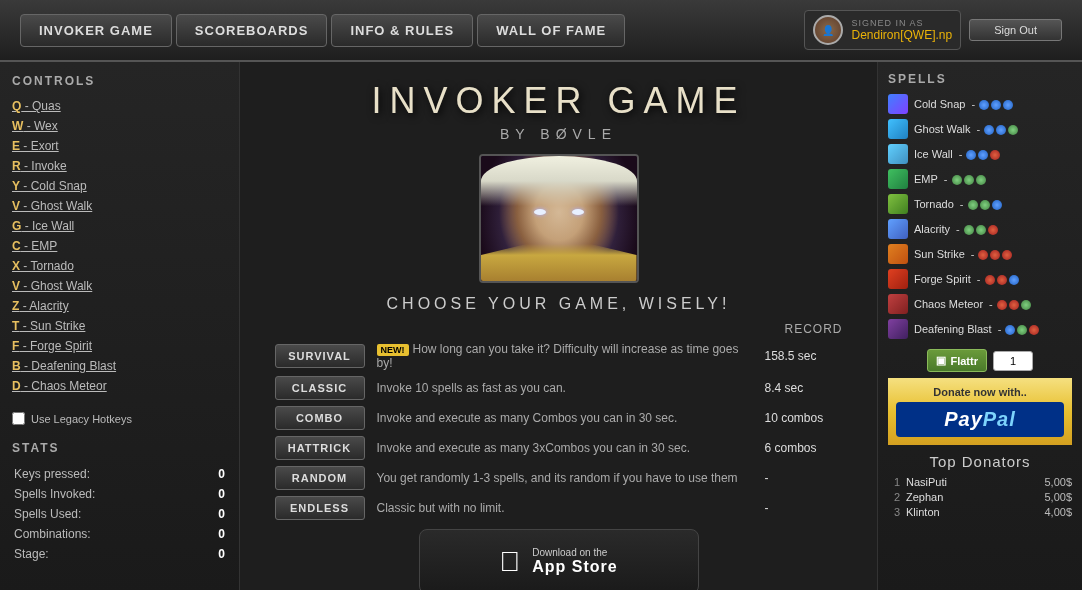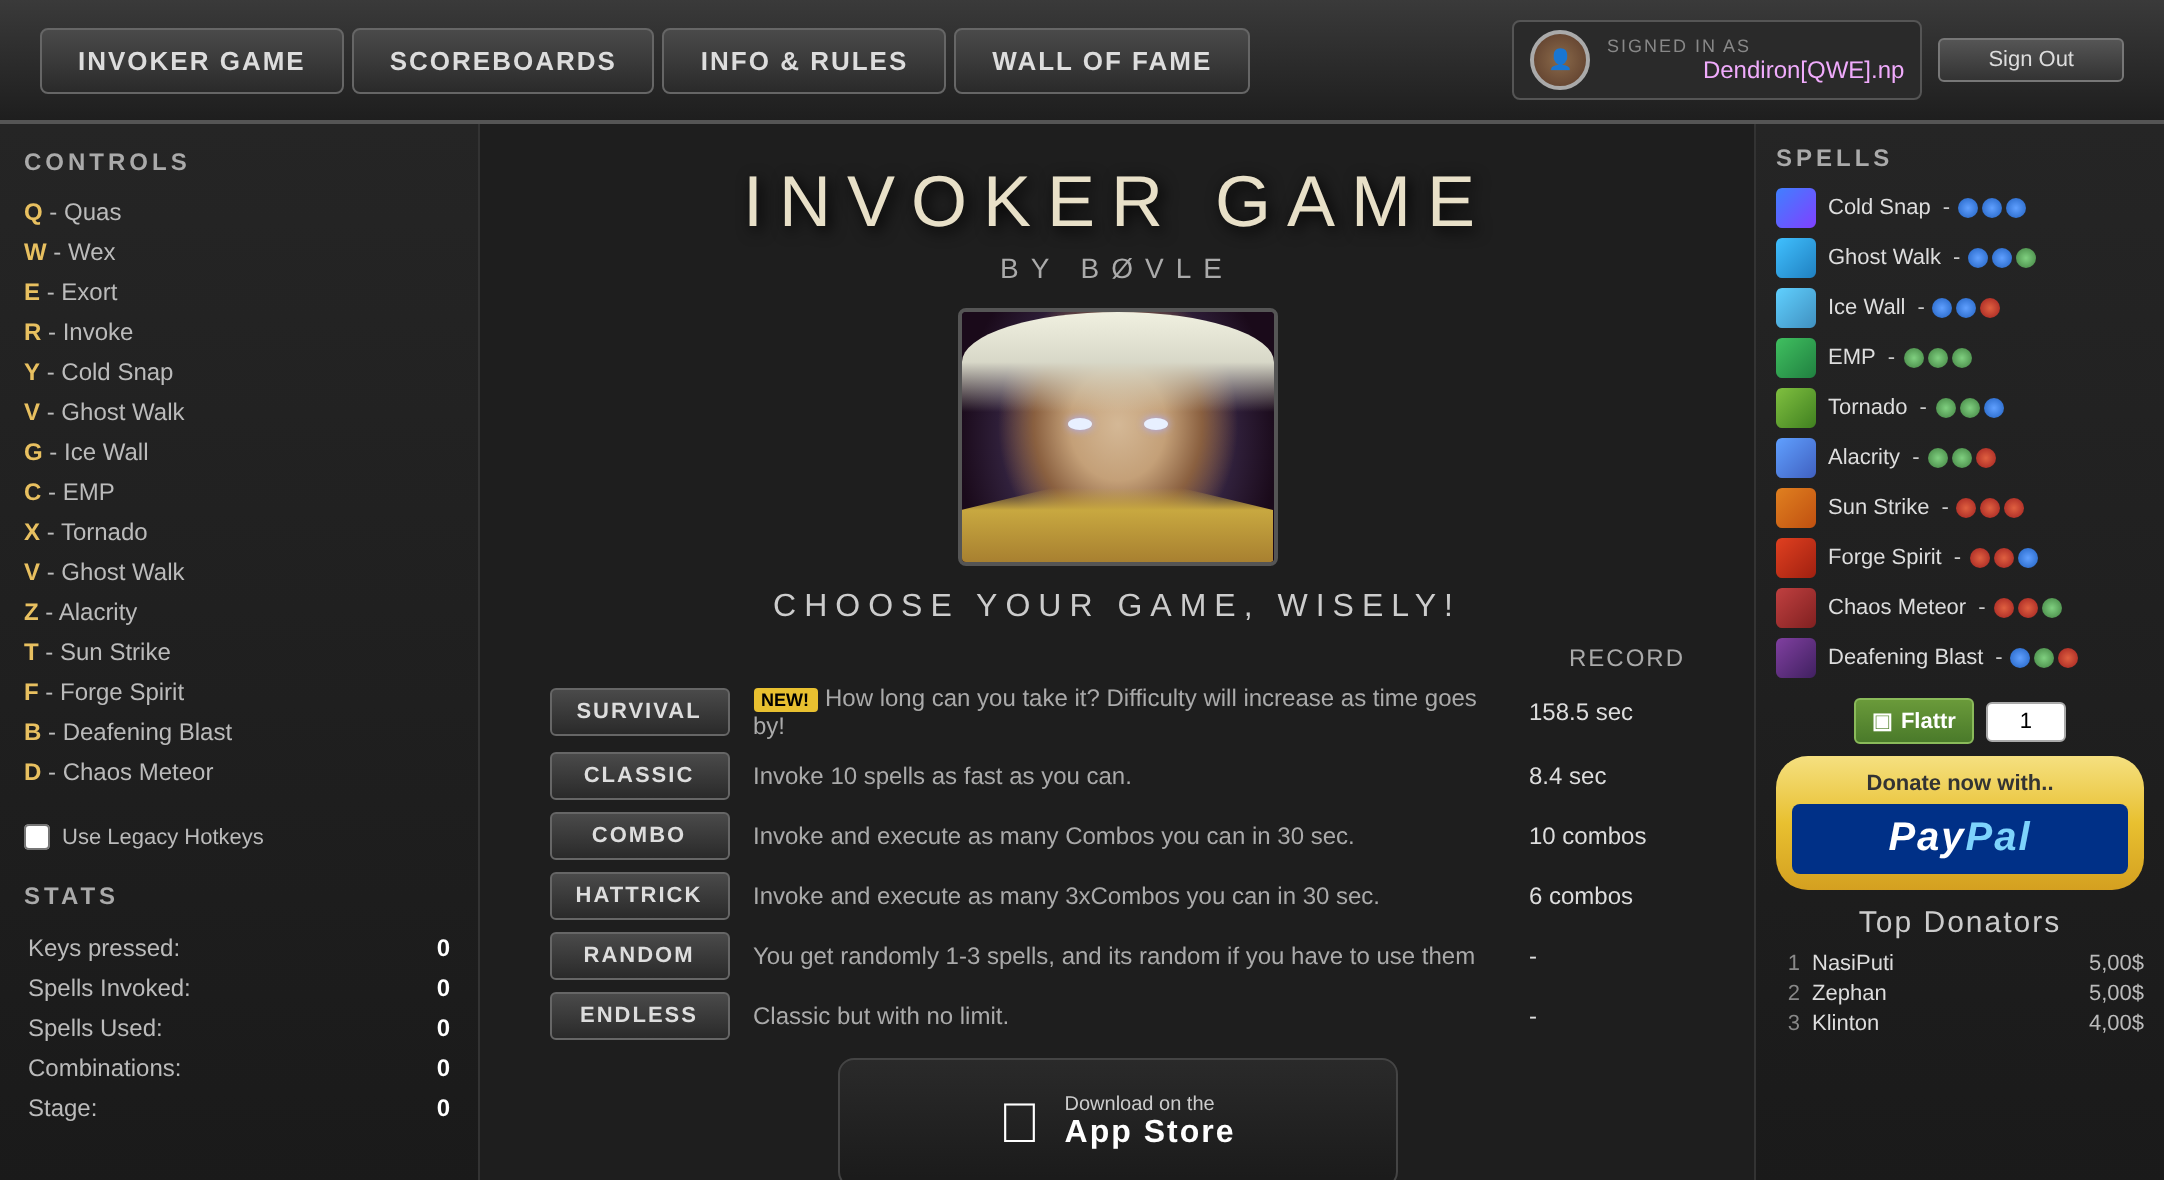--- a/index.html
+++ b/index.html
@@ -62,22 +62,21 @@
       font-size: 10px;
       color: #fff;
     }
     .signed-in-label {
       font-size: 9px;
       color: #888;
       letter-spacing: 1px;
     }
     .username {
       font-size: 12px;
-      color: #f0abfc;
-      margin-left: 48px;
+      color: #eab308;
     }
     .signout-btn {
       background: linear-gradient(180deg, #555 0%, #333 100%);
       border: 1px solid #777;
       border-radius: 3px;
       color: #ddd;
       font-size: 11px;
       padding: 4px 24px;
       cursor: pointer;
     }
@@ -106,20 +105,21 @@
     }
     .controls-list {
       list-style: none;
       margin-bottom: 16px;
     }
     .controls-list li {
       font-size: 12px;
       color: #bbb;
       padding: 1px 0;
       line-height: 1.5;
+      text-decoration: underline;
     }
     .key-letter {
       color: #e8c060;
       font-weight: bold;
       font-size: 12px;
     }
     .legacy-hotkeys {
       display: flex;
       align-items: center;
       gap: 6px;
@@ -352,21 +352,21 @@
       border: 1px solid #aaa;
       border-radius: 3px;
       padding: 3px 4px;
       font-size: 11px;
       color: #000;
       text-align: center;
     }
 
     .paypal-box {
       background: linear-gradient(180deg, #f5e080 0%, #e8c030 50%, #d4a020 100%);
-      border-radius: 16px;
+      border-radius: 0;
       padding: 8px;
       text-align: center;
       margin-bottom: 8px;
     }
     .paypal-donate-text {
       font-size: 11px;
       color: #333;
       font-weight: bold;
       margin-bottom: 4px;
     }

